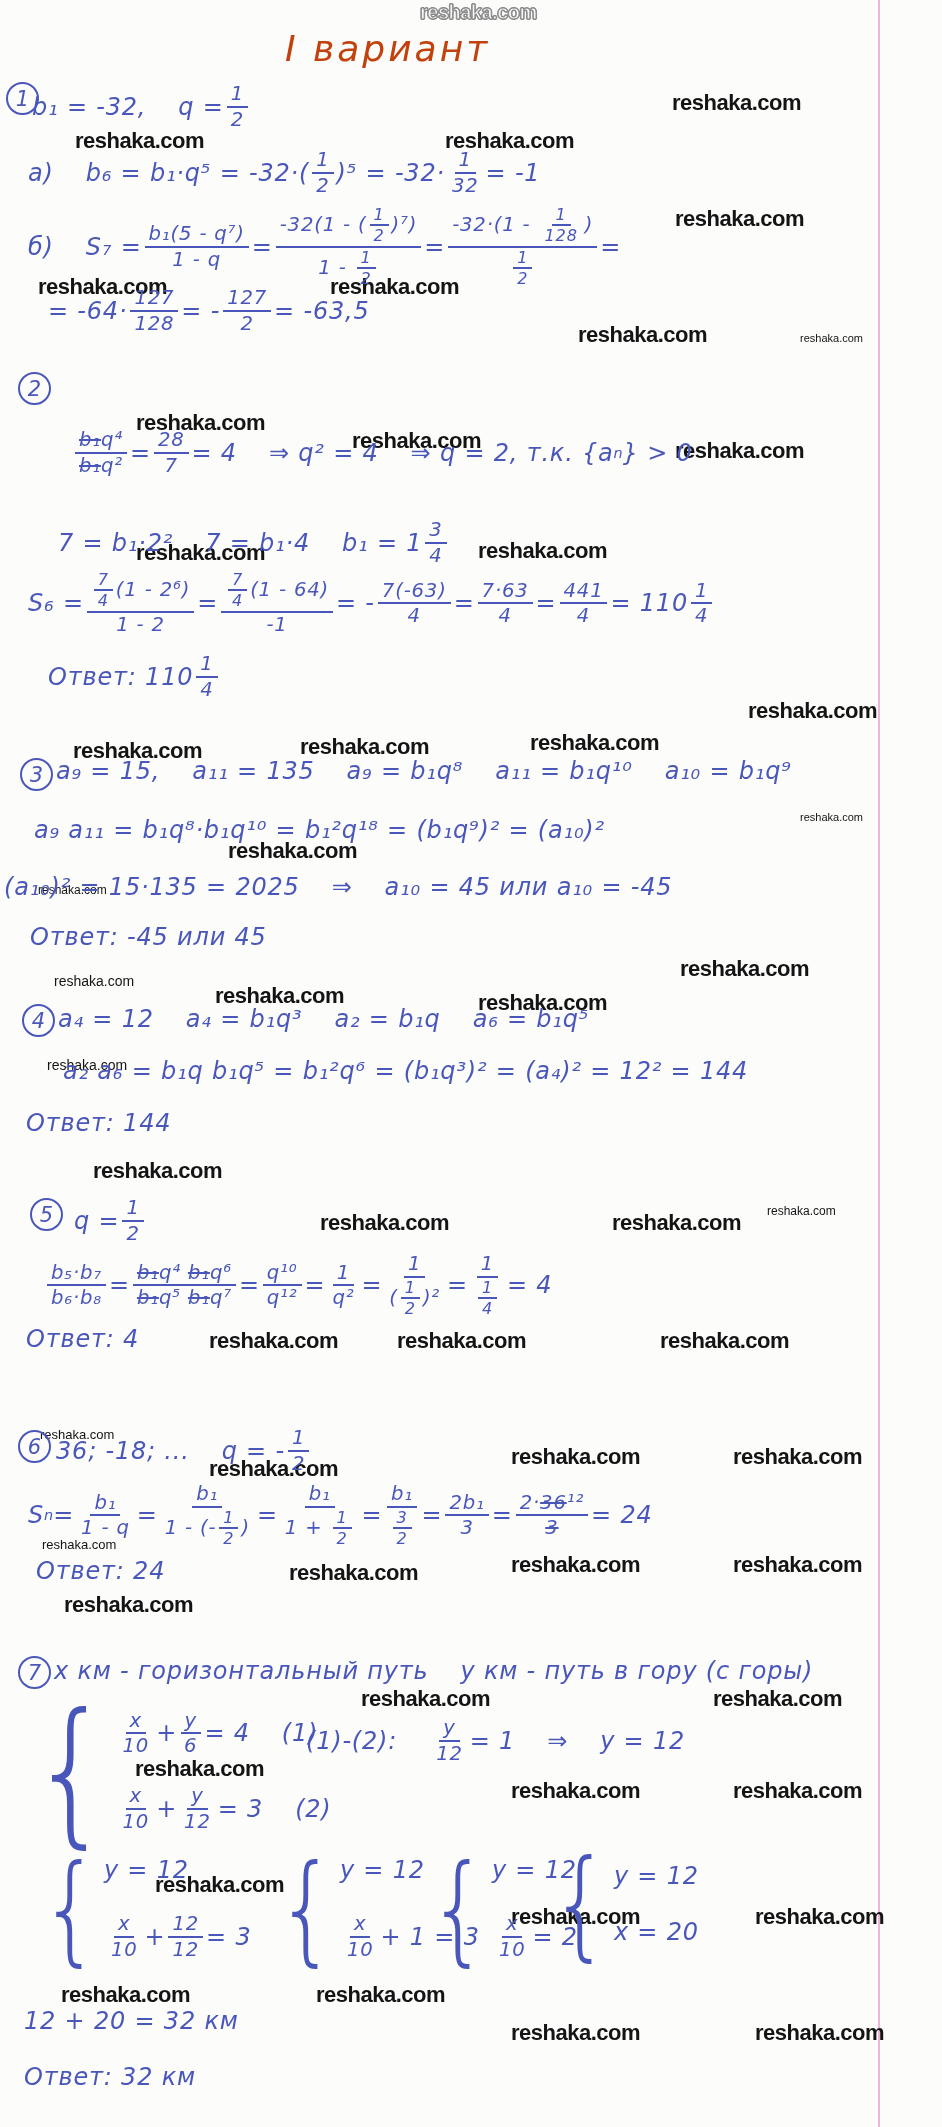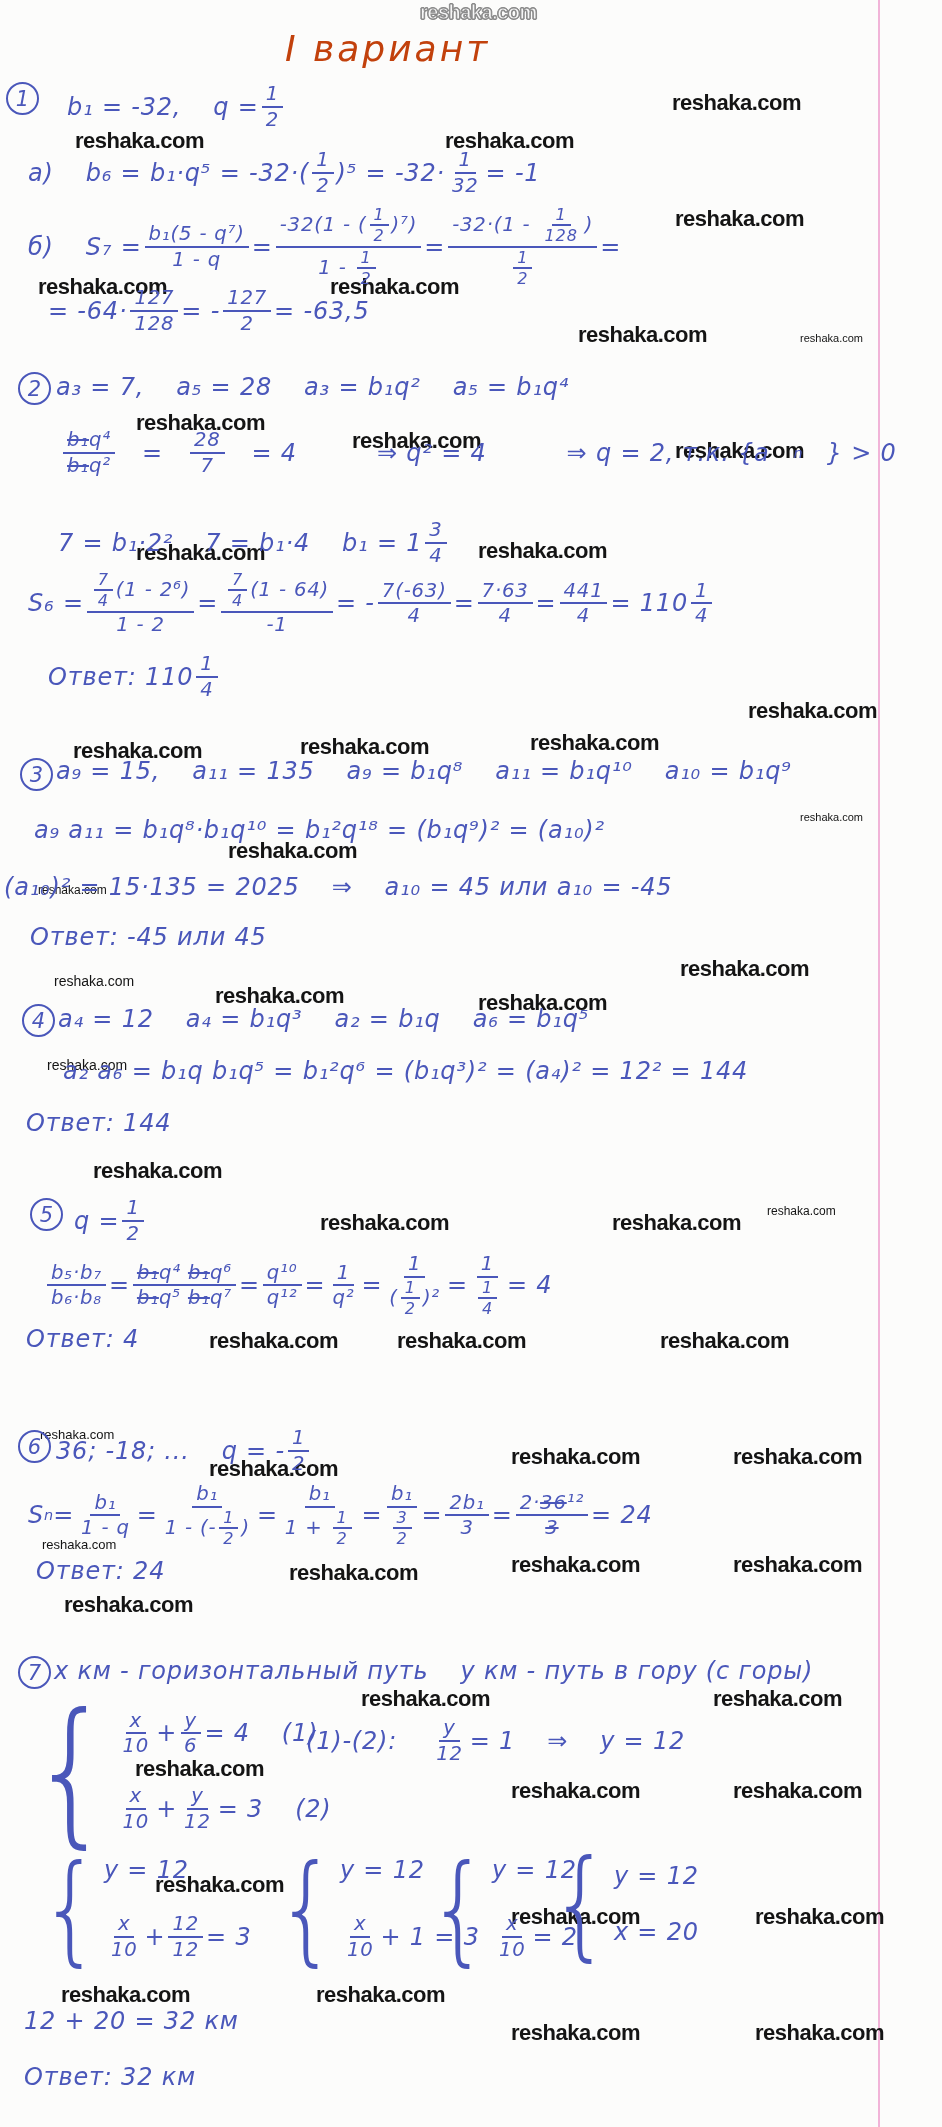--- a/index.html
+++ b/index.html
@@ -117,21 +117,21 @@
     <div class="wm" style="left: 511px; top: 1780px; font-size: 22px;">reshaka.com</div>
     <div class="wm" style="left: 733px; top: 1780px; font-size: 22px;">reshaka.com</div>
     <div class="wm" style="left: 155px; top: 1874px; font-size: 22px;">reshaka.com</div>
     <div class="wm" style="left: 511px; top: 1906px; font-size: 22px;">reshaka.com</div>
     <div class="wm" style="left: 755px; top: 1906px; font-size: 22px;">reshaka.com</div>
     <div class="wm" style="left: 61px; top: 1984px; font-size: 22px;">reshaka.com</div>
     <div class="wm" style="left: 316px; top: 1984px; font-size: 22px;">reshaka.com</div>
     <div class="wm" style="left: 511px; top: 2022px; font-size: 22px;">reshaka.com</div>
     <div class="wm" style="left: 755px; top: 2022px; font-size: 22px;">reshaka.com</div>
     <div class="circle" style="left: 6px; top: 82px;">1</div>
-    <div class="line ink" style="left: 32px; top: 82px; margin-left: 35px;">b₁ = -32,<span class="gap"></span>q = <span class="fr">
+    <div class="line ink" style="left: 32px; top: 82px;">b₁ = -32,<span class="gap"></span>q = <span class="fr">
         <span class="fn">1</span>
         <span class="fd">2</span>
       </span></div>
     <div class="line ink" style="left: 28px; top: 148px;">а)<span class="gap"></span>b₆ = b₁·q⁵ = -32·(<span class="fr">
         <span class="fn">1</span>
         <span class="fd">2</span>
       </span>)⁵ = -32·<span class="fr">
         <span class="fn">1</span>
         <span class="fd">32</span>
       </span> = -1</div>
@@ -158,22 +158,21 @@
           </span></span>
       </span> =</div>
     <div class="line ink" style="left: 48px; top: 286px;">= -64·<span class="fr">
         <span class="fn">127</span>
         <span class="fd">128</span>
       </span> = -<span class="fr">
         <span class="fn">127</span>
         <span class="fd">2</span>
       </span> = -63,5</div>
     <div class="circle" style="left: 18px; top: 372px;">2</div>
-    <div class="line ink" style="left: 56px; top: 372px;">a₃ = 7,<span class="gap"></span>a₅ = 28<span class="gap"></span>a₃ = b₁q²<span class="gap"></span>a₅ = b₁q⁴</div>
-    <div class="line ink" style="left: 60px; top: 428px; gap: 24px;"><span class="fr">
+    <div class="line ink" style="left: 72px; top: 428px;"><span class="fr">
         <span class="fn"><s>b₁</s>q⁴</span>
         <span class="fd"><s>b₁</s>q²</span>
       </span> = <span class="fr">
         <span class="fn">28</span>
         <span class="fd">7</span>
       </span> = 4<span class="gap"></span>⇒ q² = 4<span class="gap"></span>⇒ q = 2, т.к. {a<sub>n</sub>} &gt; 0</div>
     <div class="line ink" style="left: 58px; top: 518px;">7 = b₁·2²<span class="gap"></span>7 = b₁·4<span class="gap"></span>b₁ = 1<span class="fr">
         <span class="fn">3</span>
         <span class="fd">4</span>
       </span></div>

